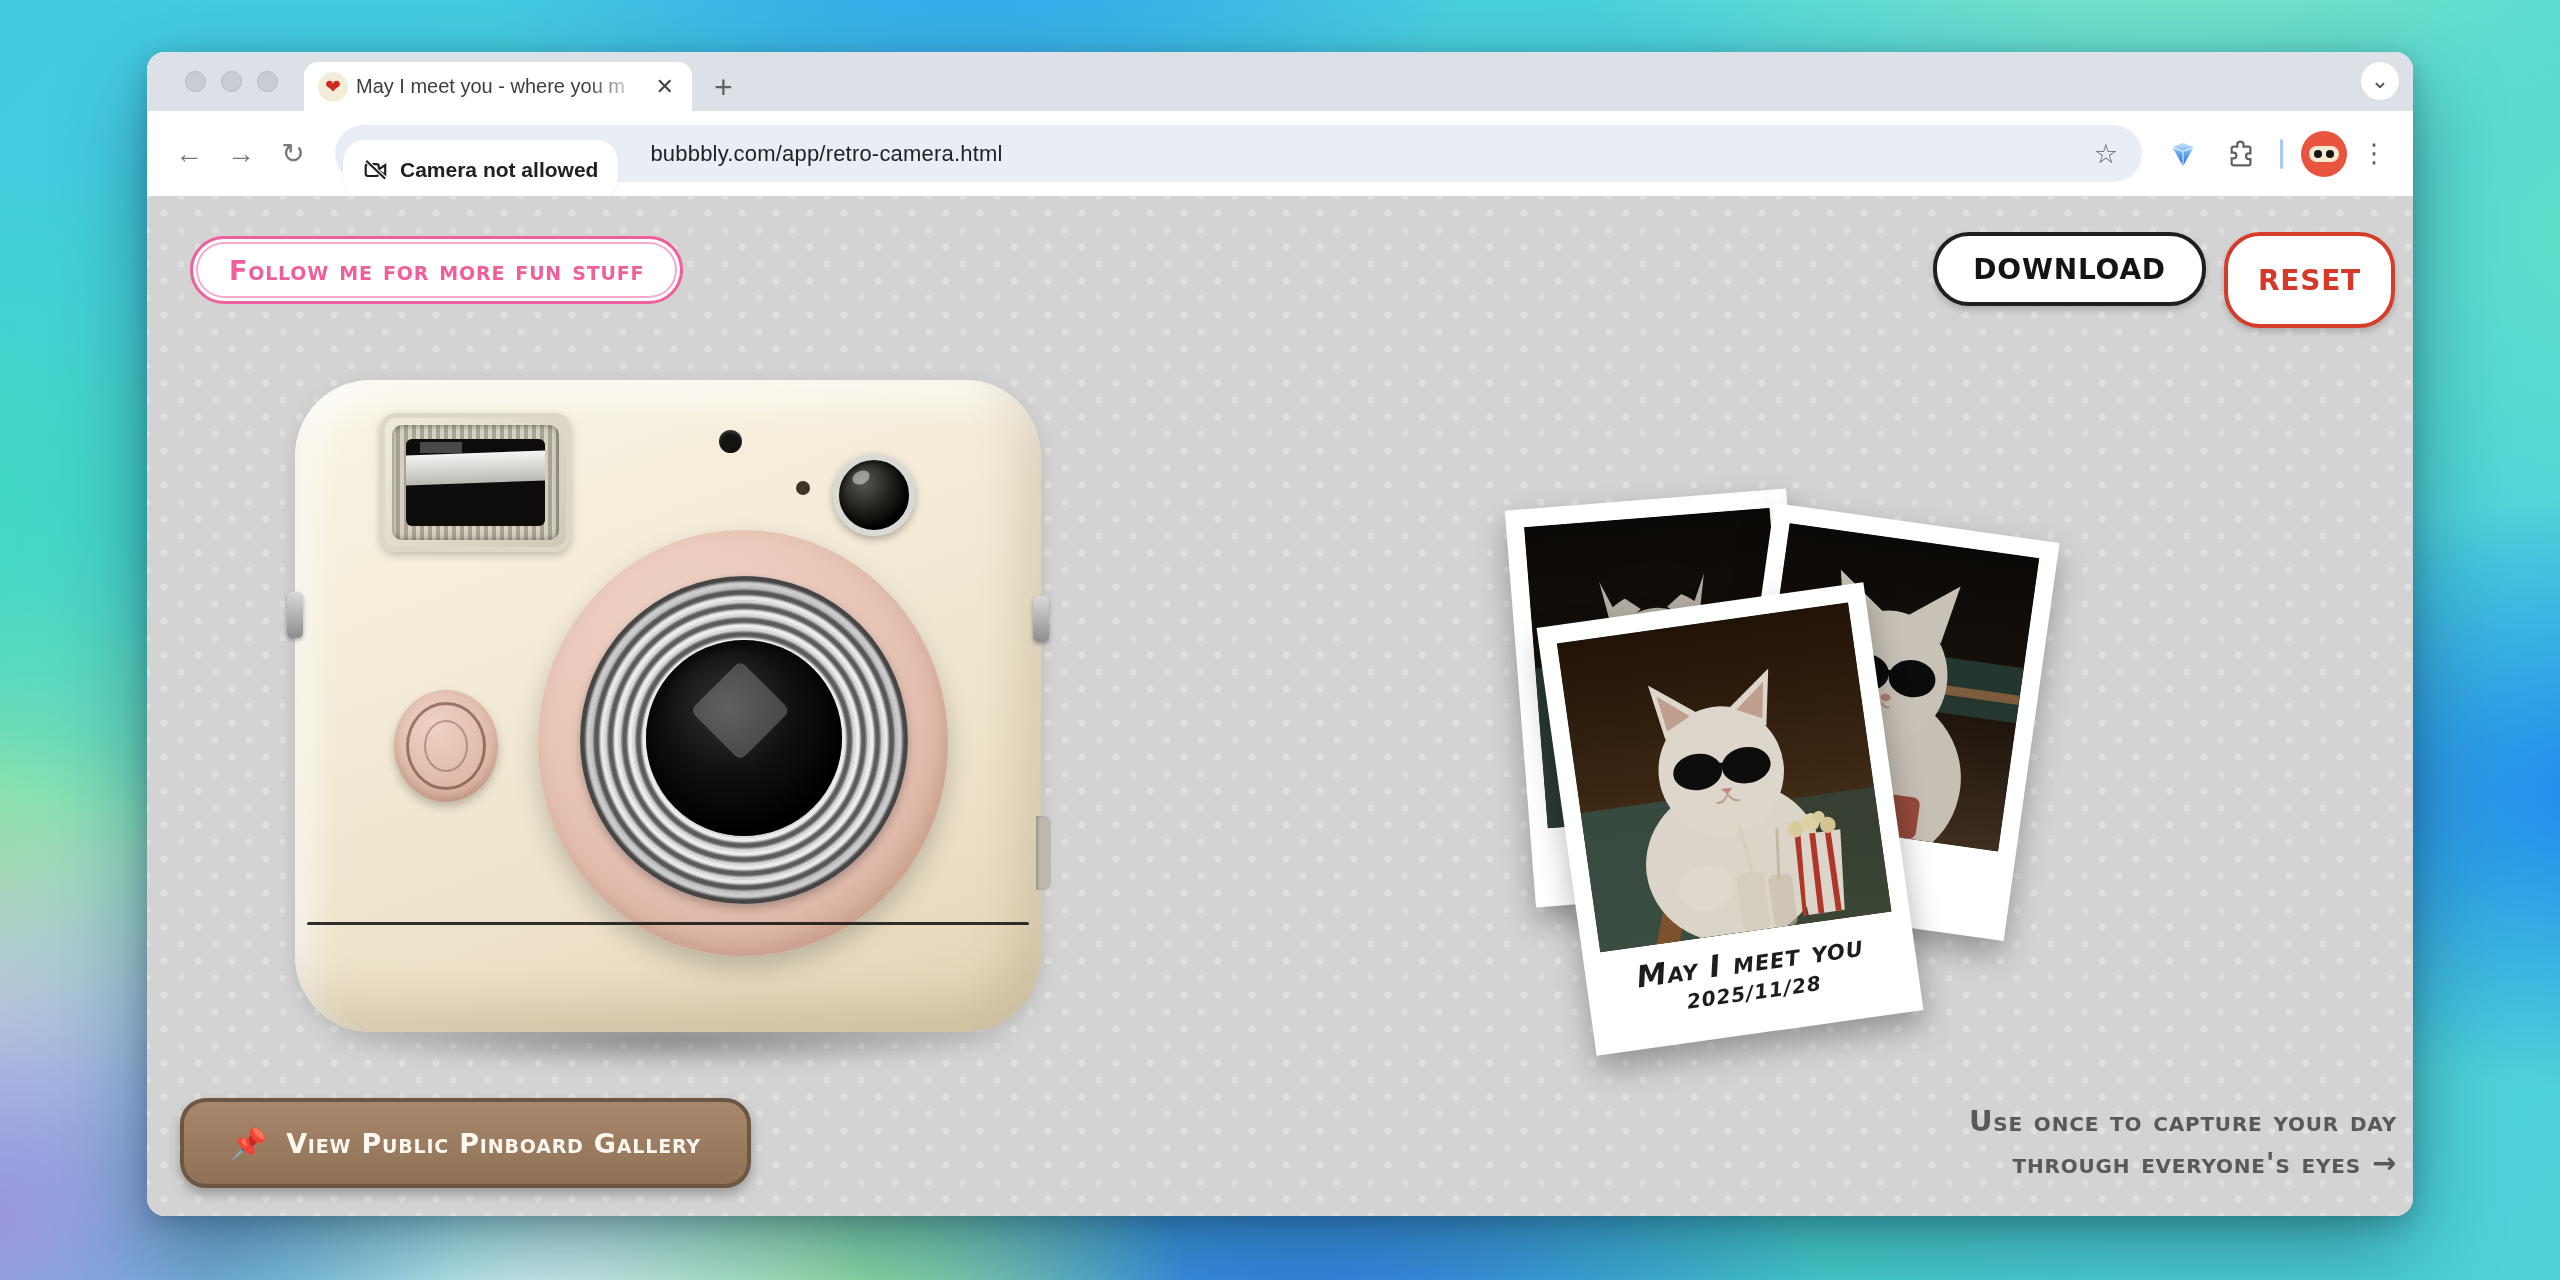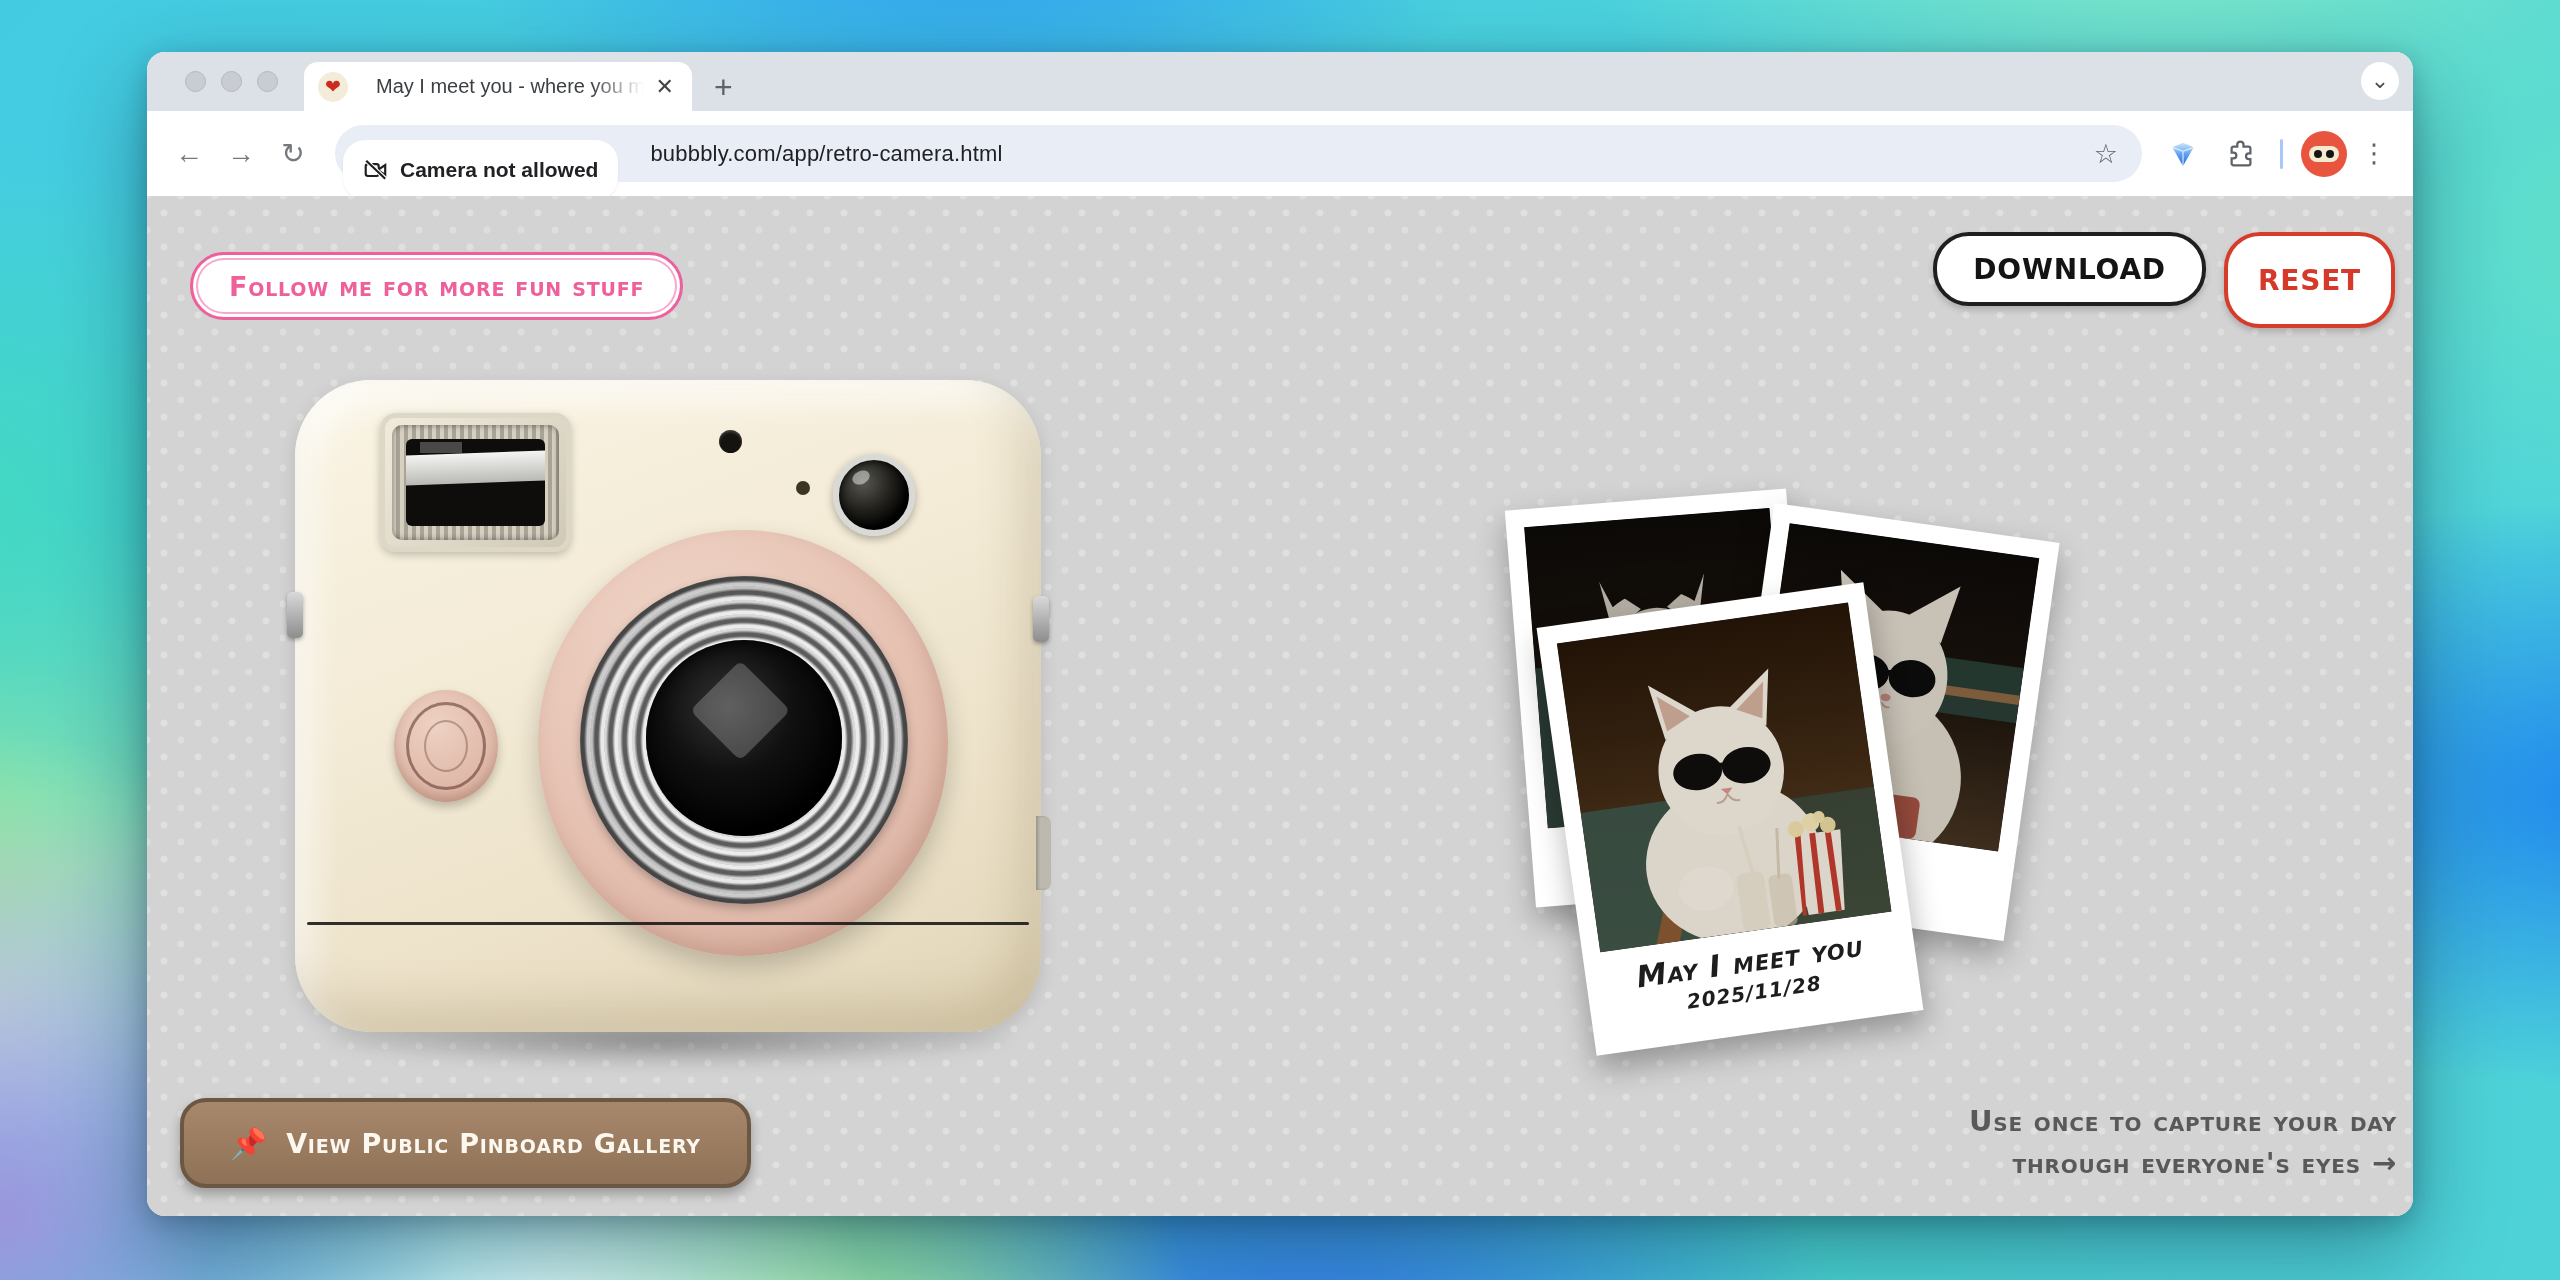--- a/index.html
+++ b/index.html
@@ -24,21 +24,21 @@
   
   .bwindow{position:absolute;left:147px;top:52px;width:2266px;height:1164px;
     border-radius:18px;overflow:hidden;background:#fff;
     box-shadow:0 34px 90px rgba(0,20,40,.38), 0 6px 24px rgba(0,20,40,.22);}
   .tabbar{height:59px;background:#dce1e7;display:flex;align-items:flex-end;position:relative;}
   .lights{display:flex;gap:15px;align-items:center;height:100%;padding:0 26px 0 38px;}
   .light{width:21px;height:21px;border-radius:50%;background:#c9cdd3;border:1.5px solid #b3b8bf;box-sizing:border-box;}
   .tab{width:388px;height:49px;background:#fff;border-radius:14px 14px 0 0;display:flex;align-items:center;padding:0 14px 0 14px;box-sizing:border-box;}
   .favicon{width:30px;height:30px;border-radius:50%;background:#f3ecd9;display:flex;align-items:center;justify-content:center;flex:0 0 auto;}
   .favicon span{color:#cf2a1e;font-size:19px;line-height:1;}
-  .tab-title{flex:1;margin-left:28px;font-size:20px;color:#3c4043;white-space:nowrap;overflow:hidden;
+  .tab-title{flex:1;margin-left:8px;font-size:20px;color:#3c4043;white-space:nowrap;overflow:hidden;
     -webkit-mask-image:linear-gradient(90deg,#000 78%,transparent 97%);mask-image:linear-gradient(90deg,#000 78%,transparent 97%);}
   .tab-close{color:#444;font-size:22px;padding:0 4px;cursor:default;}
   .newtab{font-size:32px;color:#5f6368;margin:0 0 8px 22px;line-height:1;}
   .tabsearch{position:absolute;right:14px;top:10px;width:38px;height:38px;border-radius:50%;background:#fff;
     display:flex;align-items:center;justify-content:center;color:#494c50;font-size:22px;}
   .toolbar{height:85px;background:#fff;display:flex;align-items:center;padding:0 20px;box-sizing:border-box;}
   .navic{width:44px;height:44px;display:flex;align-items:center;justify-content:center;font-size:28px;color:#75797e;margin-right:8px;}
   .omnibox{flex:1;height:57px;background:#e9eef6;border-radius:29px;display:flex;align-items:center;margin:0 12px;padding:0 10px 0 8px;box-sizing:border-box;}
   .chip{height:60px;background:#fff;border-radius:22px;display:flex;align-items:center;gap:11px;padding:0 20px;box-shadow:0 1px 2px rgba(0,0,0,.08);margin-top:32px;}
   .chip-label{font-size:21px;font-weight:700;color:#202124;}
@@ -50,21 +50,21 @@
   .avatar .bot{width:30px;height:16px;border-radius:8px;background:#f5e9cf;display:flex;align-items:center;justify-content:space-evenly;}
   .avatar .bot i{width:8px;height:8px;border-radius:50%;background:#141414;}
   .kebab{font-size:26px;color:#5f6368;margin:0 6px;}
   
   .pagearea{position:relative;height:1020px;background-color:#d3d3d3;
     background-image:
       radial-gradient(circle,#e0e0e0 3.2px, rgba(224,224,224,0) 3.9px),
       radial-gradient(circle,#dedede 3.2px, rgba(222,222,222,0) 3.9px);
     background-size:34px 34px;background-position:0 0,17px 17px;overflow:hidden;}
   .comic{font-family:"DejaVu Sans", sans-serif;font-weight:700;font-variant:small-caps;letter-spacing:.8px;}
-  .follow-btn{position:absolute;left:43px;top:56px;height:62px;padding:0 36px;border-radius:34px;background:#fff;
+  .follow-btn{position:absolute;left:43px;top:40px;height:62px;padding:0 36px;border-radius:34px;background:#fff;
     border:3px solid #ee5f9b;box-shadow:inset 0 0 0 3px #fff, inset 0 0 0 5px #f5a9cb;
     display:flex;align-items:center;color:#ee5f9b;font-size:27px;}
   .tr-actions{position:absolute;right:18px;top:36px;display:flex;gap:18px;}
   .pill-btn{height:66px;padding:0 36px;border-radius:36px;background:#fff;display:flex;align-items:center;
     font-size:28px;box-shadow:0 4px 6px rgba(0,0,0,.18);}
   .dl{border:4px solid #1f1f1f;color:#141414;}
   .rs{border:4px solid #d63c2a;color:#d6392a;padding:11px 30px;}
   .pinboard-btn{position:absolute;left:33px;bottom:28px;height:82px;padding:0 46px;border-radius:26px;
     background:linear-gradient(180deg,#a8886c,#8e7156);border:4px solid #6b5742;display:flex;align-items:center;gap:18px;
     color:#fdf8ef;font-size:27px;box-shadow:0 6px 12px rgba(0,0,0,.28);}

